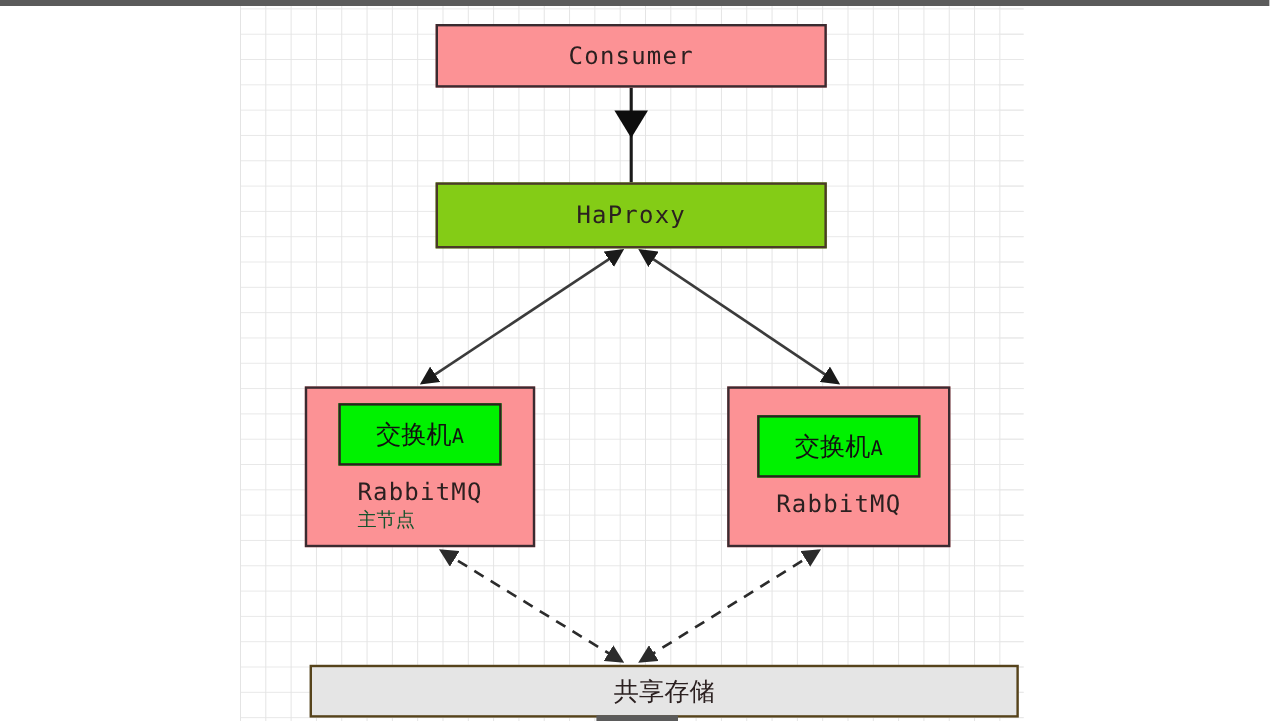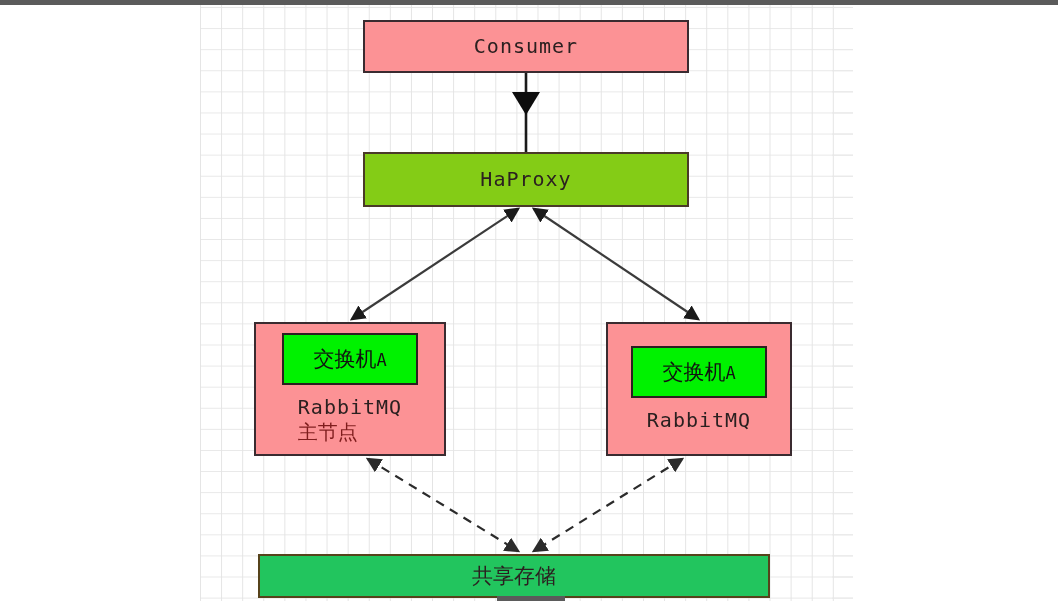--- a/index.html
+++ b/index.html
@@ -65,22 +65,22 @@
   .node-label-mono {
     font-family: "DejaVu Sans Mono", "Liberation Mono", monospace;
     font-size: 20px;
     color: #2b2020;
     letter-spacing: 1px;
     line-height: 1.25;
     white-space: nowrap;
   }
   .node-label-cn {
     font-family: "DejaVu Sans", sans-serif;
-    font-size: 20px;
-    color: #7f1d1d;
+    font-size: 16px;
+    color: #14532d;
     line-height: 1.25;
     white-space: nowrap;
   }
   #node-consumer {
     left: 363px; top: 20px;
     width: 326px; height: 53px;
     background: #fc9295;
   }
   #node-haproxy {
     left: 363px; top: 152px;
@@ -117,22 +117,22 @@
   }
   .exchange-text .suffix {
     font-family: "DejaVu Sans Mono", "Liberation Mono", monospace;
     font-size: 17px;
   }
   .node-lines {
     text-align: left;
   }
   #node-shared-storage {
     left: 258px; top: 554px;
-    width: 512px; height: 44px;
-    background: #22c55e;
+    width: 591px; height: 44px;
+    background: #e5e5e5;
     border-color: #56431b;
   }
   .storage-text {
     font-family: "DejaVu Sans", sans-serif;
     font-size: 21px;
     color: #2b2020;
     white-space: nowrap;
   }
   #bottom-tab {
     position: absolute;

